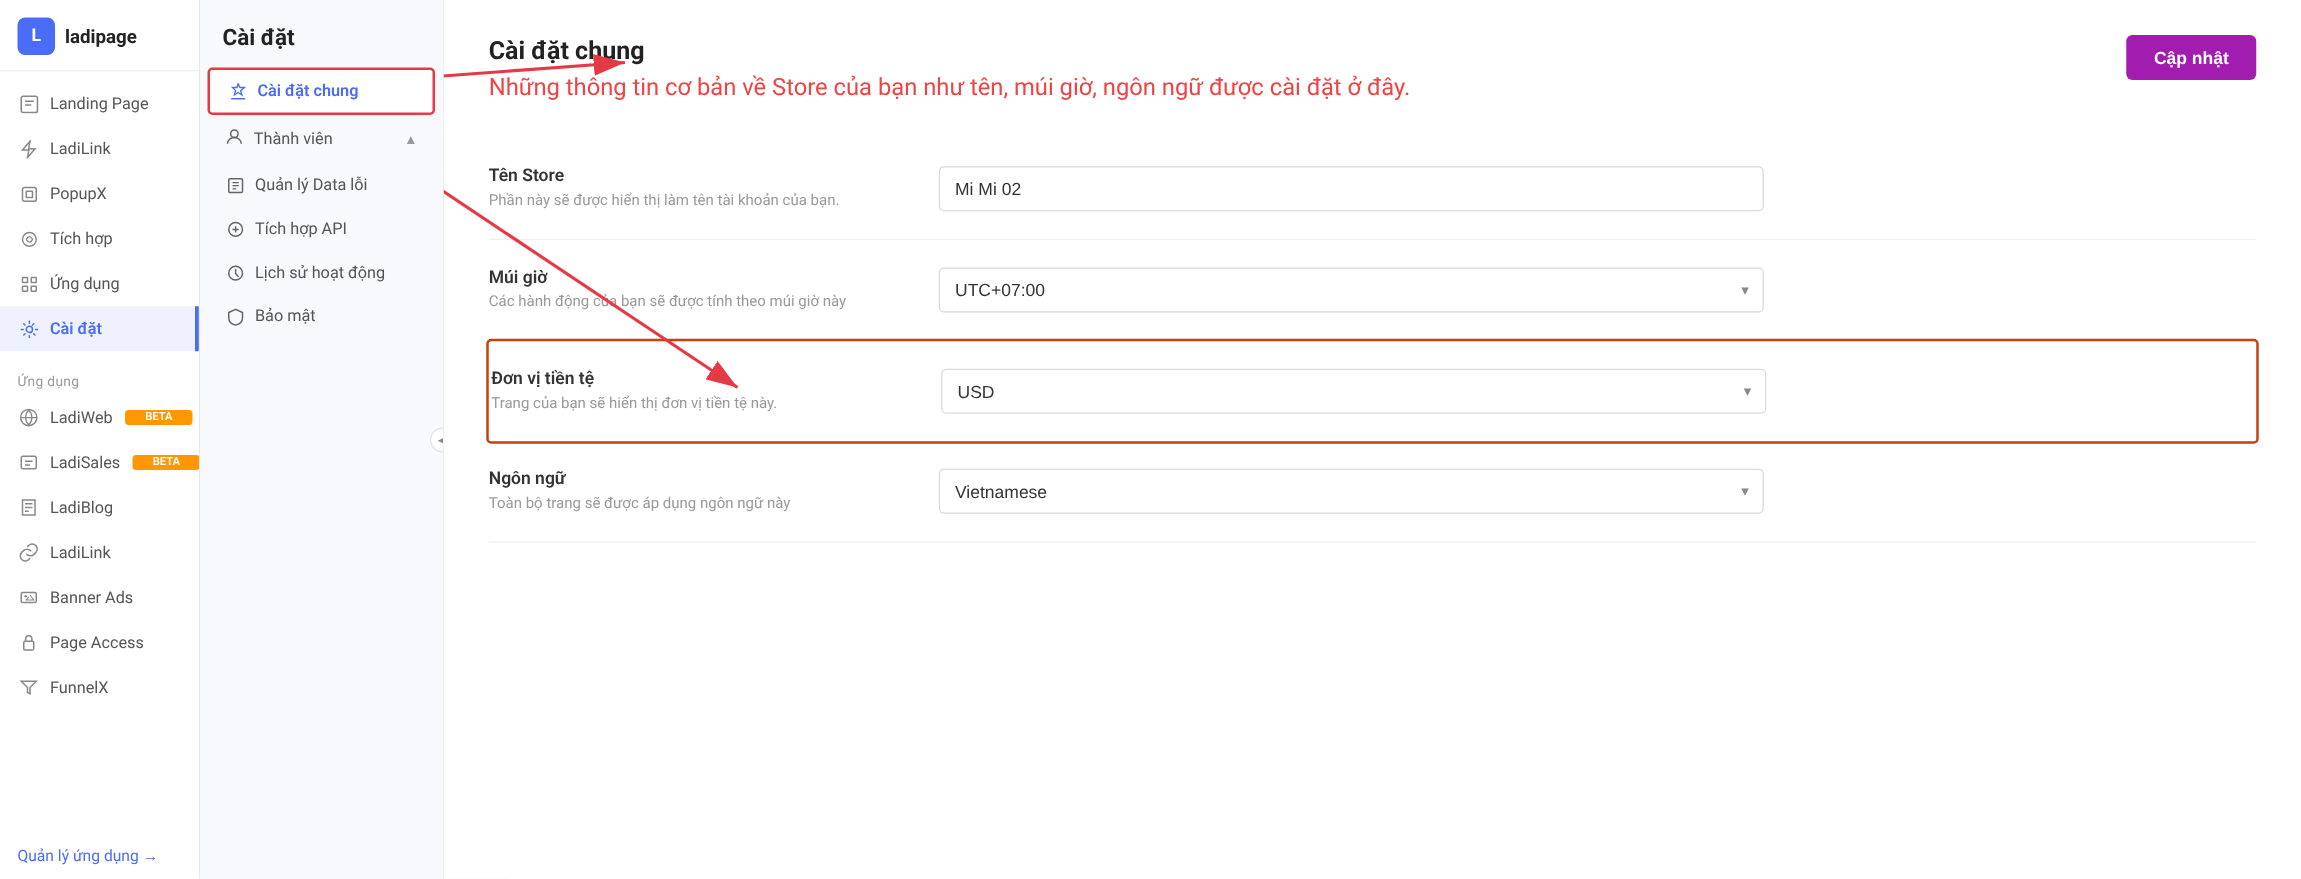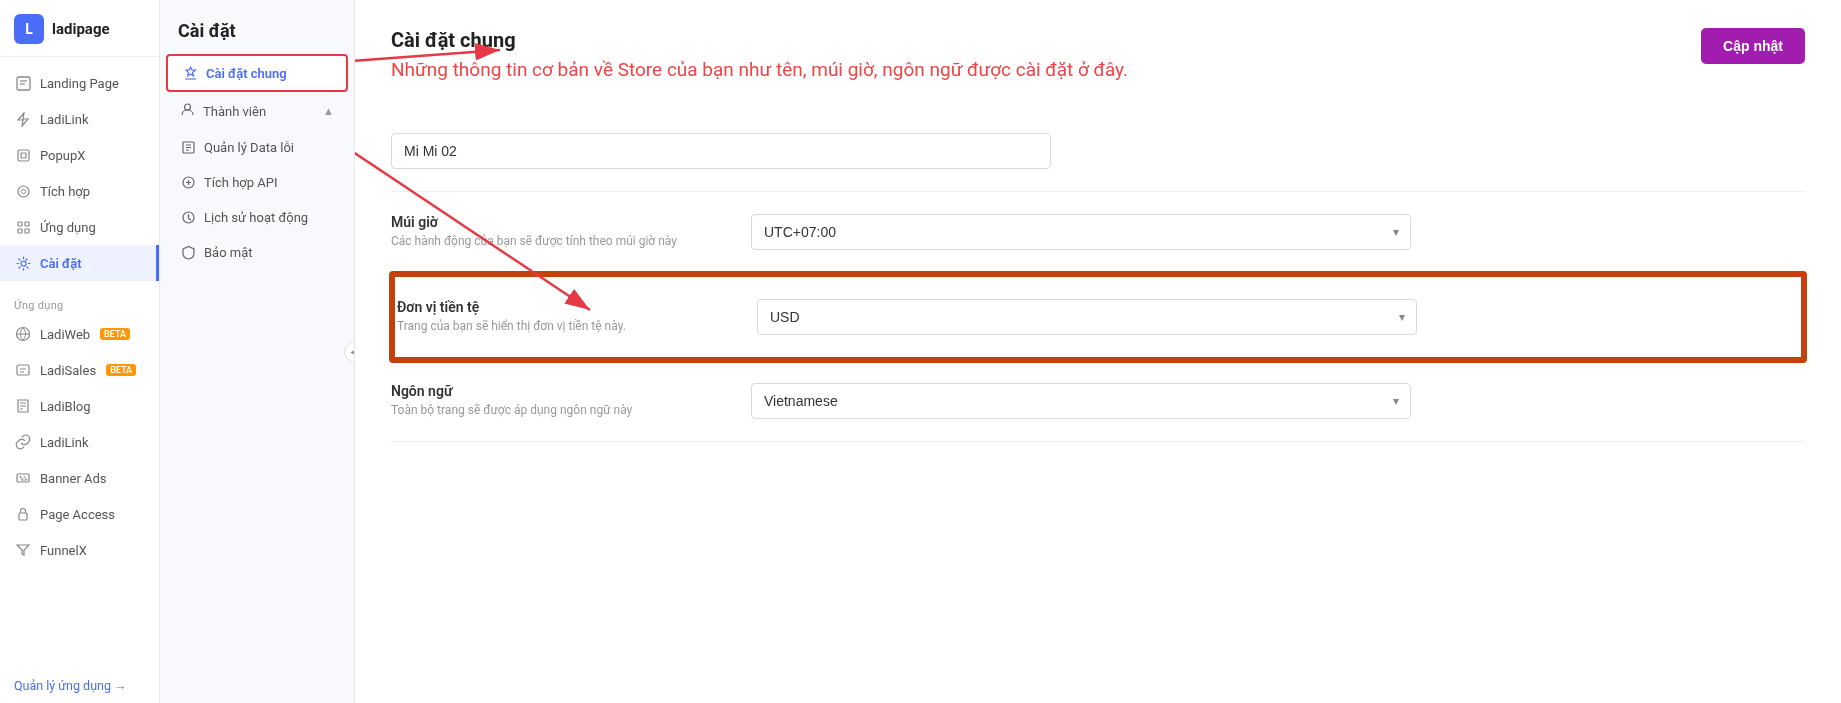--- a/index.html
+++ b/index.html
@@ -81,21 +81,21 @@
       font-size: 11px;
       color: #999;
       padding: 10px 14px 4px;
       letter-spacing: 0.3px;
     }
 
     .badge-beta {
       background: #ff9800;
       color: #fff;
       font-size: 9px;
-      padding: 1px 4px;
+      padding: 1px 16px;
       border-radius: 3px;
       font-weight: 600;
       margin-left: 2px;
     }
 
     .badge-new {
       background: #ffc107;
       color: #fff;
       font-size: 9px;
       padding: 1px 4px;
@@ -524,20 +524,24 @@
   <div class="main-content">
     <div class="main-header">
       <div>
         <div class="main-title">Cài đặt chung</div>
         <div class="main-subtitle">Những thông tin cơ bản về Store của bạn như tên, múi giờ, ngôn ngữ được cài đặt ở đây.</div>
       </div>
       <button class="btn-update">Cập nhật</button>
     </div>
 
     <div class="form-section">
+      <div class="form-label-group">
+        <div class="form-label">Tên Store</div>
+        <div class="form-hint">Phần này sẽ được hiển thị làm tên tài khoản của bạn.</div>
+      </div>
       <div class="form-control">
         <input type="text" class="input-text" value="Mi Mi 02" style="">
       </div>
     </div>
 
     <div class="form-section">
       <div class="form-label-group">
         <div class="form-label">Múi giờ</div>
         <div class="form-hint">Các hành động của bạn sẽ được tính theo múi giờ này</div>
       </div>
@@ -547,21 +551,21 @@
             <option>UTC+07:00</option>
             <option>UTC+00:00</option>
             <option>UTC+08:00</option>
             <option>UTC-05:00</option>
           </select>
           <span class="select-chevron">▾</span>
         </div>
       </div>
     </div>
 
-    <div class="form-section" style="border: 6px solid #c2410c; border-radius: 4px; margin: -2px; padding: 22px 2px;">
+    <div class="form-section" style="border: 2px solid #c2410c; border-radius: 4px; margin: -2px; padding: 22px 2px;">
       <div class="form-label-group">
         <div class="form-label">Đơn vị tiền tệ</div>
         <div class="form-hint">Trang của bạn sẽ hiển thị đơn vị tiền tệ này.</div>
       </div>
       <div class="form-control">
         <div class="select-wrapper">
           <select class="select-control">
             <option>USD</option>
             <option>VND</option>
             <option>EUR</option>

